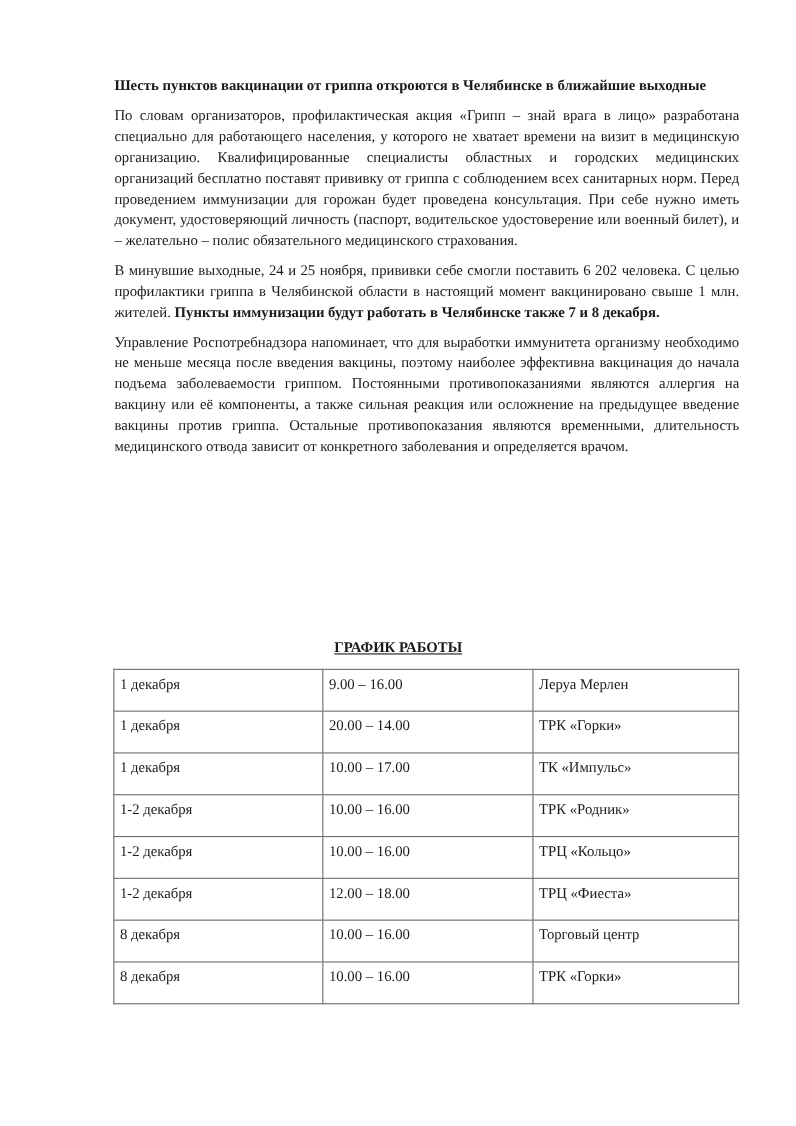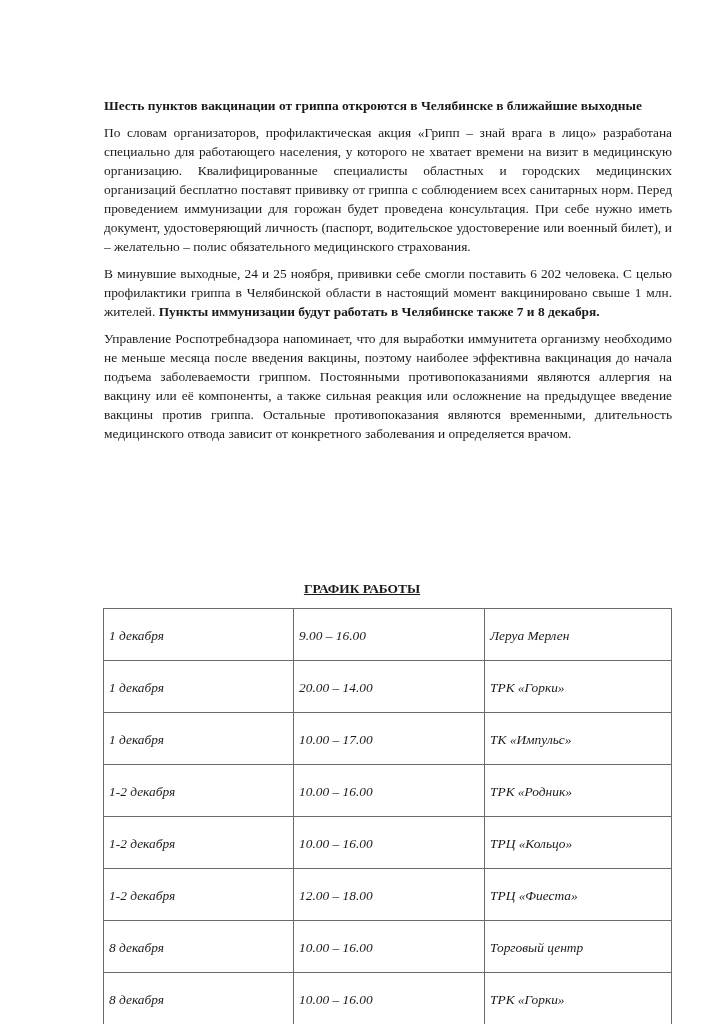--- a/index.html
+++ b/index.html
@@ -1,28 +1,28 @@
 <!DOCTYPE html>
 <html><head>
 <meta charset="utf-8">
 <style>
   html, body { margin: 0; padding: 0; background: #ffffff; }
   body { width: 724px; height: 1024px; position: relative; overflow: hidden;
          font-family: "Liberation Serif", serif; color: #1a1a1a; }
-  .page { position: absolute; left: 104px; top: 68px; width: 568px; margin-top: 28px; }
+  .page { position: absolute; left: 104px; top: 68px; width: 568px; }
   .p { font-size: 13.4px; line-height: 19px; text-align: justify; margin: 0; }
   .title { font-weight: bold; text-align: left; margin-bottom: 8px; }
   .lead { font-style: italic; margin-bottom: 8px; }
   .body { margin-bottom: 8px; }
   .b { font-weight: bold; }
   .sched-title { position: absolute; left: 0; width: 724px; top: 581px; text-align: center;
                  font-weight: bold; font-size: 13.4px; margin: 0; text-decoration: underline; }
   table.sched { position: absolute; left: 103px; top: 608px; width: 569px; border-collapse: collapse;
                 font-size: 13.4px; }
-  table.sched td { border: 1.4px solid #6a6a6a; height: 33px; vertical-align: top; padding: 18px 5px 0 5px; line-height: 17px; font-style: italic; }
+  table.sched td { border: 1.4px solid #6a6a6a; height: 33px; vertical-align: top; padding: 4px 5px 0 5px; line-height: 17px; }
   table.sched td.c1 { width: 179px; }
   table.sched td.c2 { width: 180px; }
 </style>
 </head>
 <body>
 
 <div class="page">
   <p class="p title">Шесть пунктов вакцинации от гриппа откроются в Челябинске в ближайшие выходные</p>
   <p class="p body">По словам организаторов, профилактическая акция «Грипп – знай врага в лицо» разработана специально для работающего населения, у которого не хватает времени на визит в медицинскую организацию. Квалифицированные специалисты областных и городских медицинских организаций бесплатно поставят прививку от гриппа с соблюдением всех санитарных норм. Перед проведением иммунизации для горожан будет проведена консультация.  При себе нужно иметь документ, удостоверяющий личность (паспорт, водительское удостоверение или военный билет), и – желательно – полис обязательного медицинского страхования.</p>
   <p class="p body"><span>В минувшие выходные, 24 и 25 ноября, прививки себе смогли поставить 6 202 человека. С целью профилактики гриппа в Челябинской области в настоящий момент вакцинировано свыше 1 млн. жителей. </span><span class="b">Пункты иммунизации будут работать в Челябинске также 7 и 8 декабря.</span></p>

